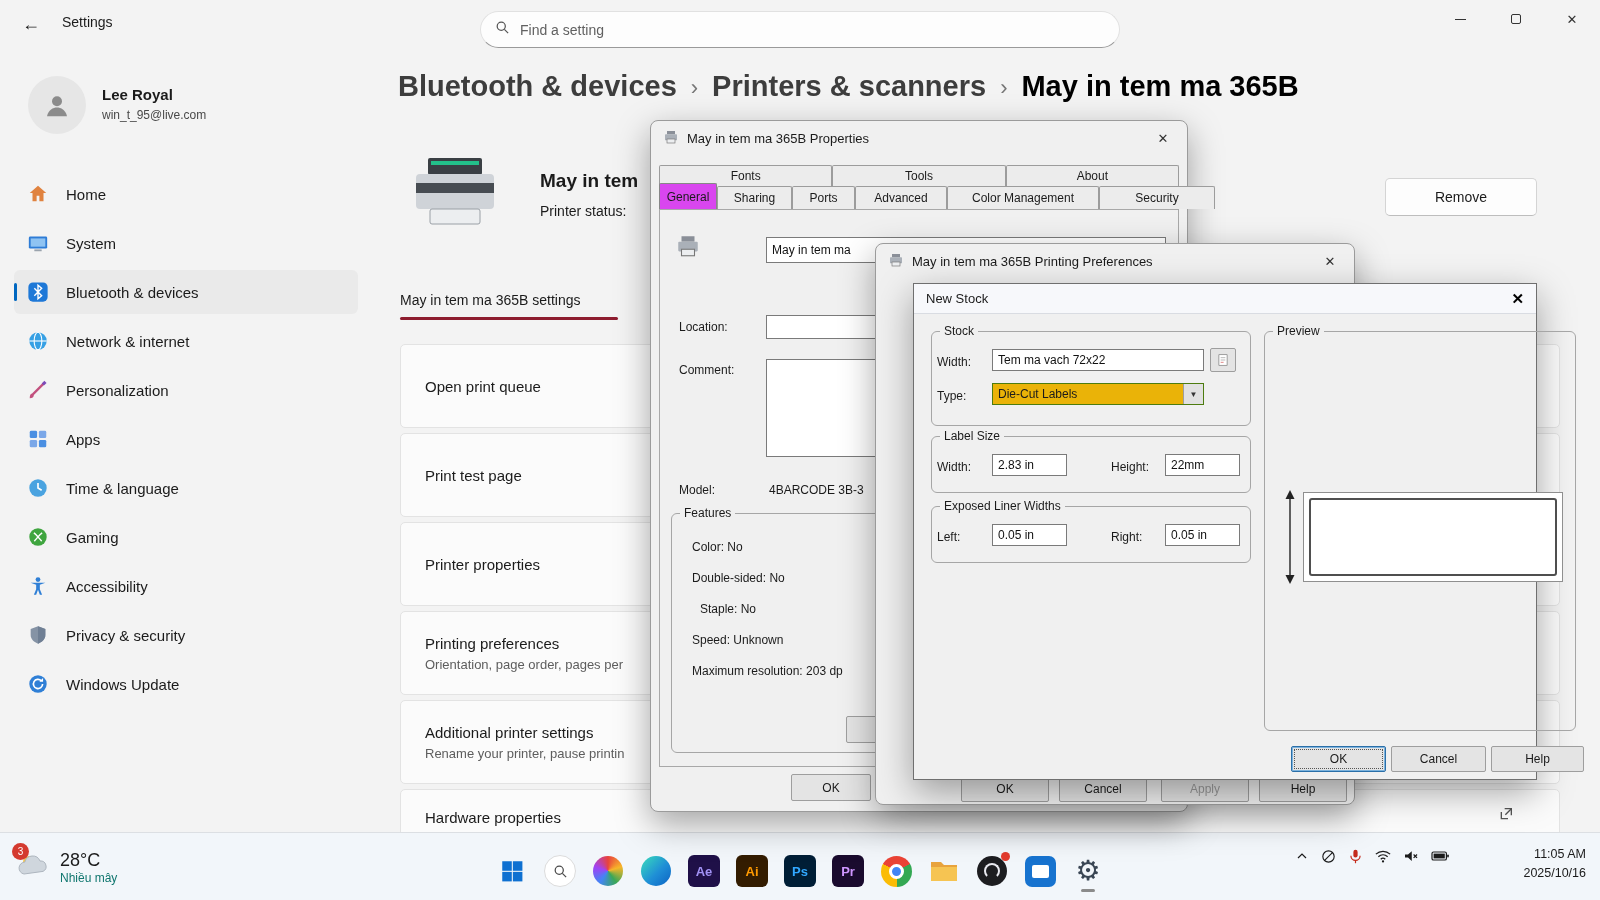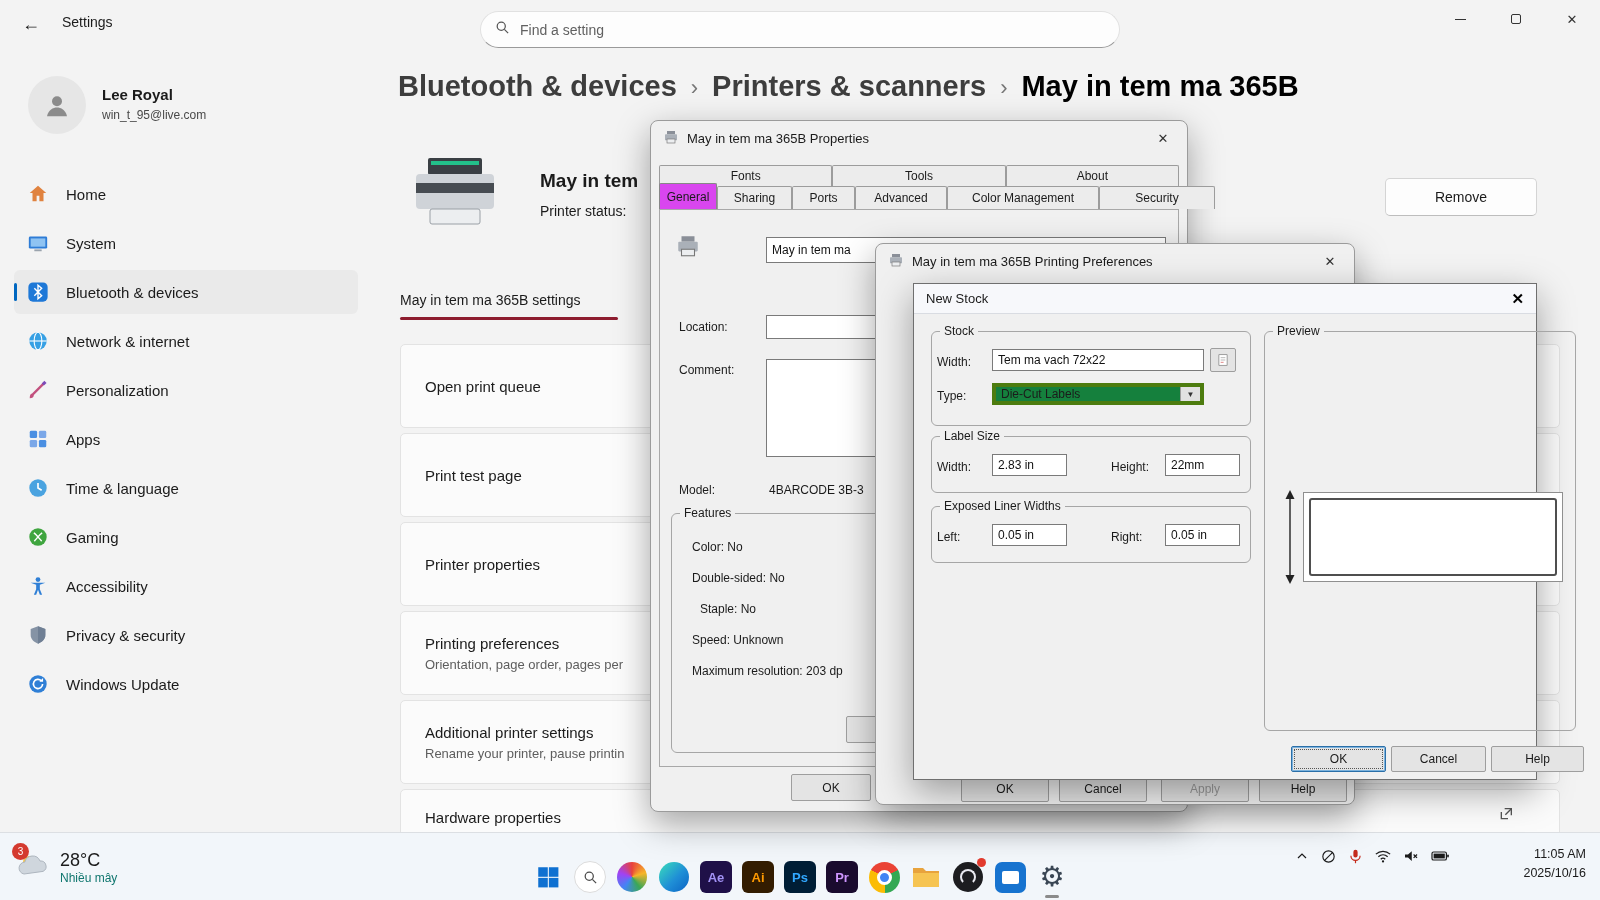--- a/index.html
+++ b/index.html
@@ -61,33 +61,33 @@
 
   
   .tabrow{position:absolute;display:flex}
   .ptab{border:1px solid #9c9c9c;border-bottom:none;background:#ececec;display:flex;align-items:center;justify-content:center;font-size:12px;border-radius:2px 2px 0 0;white-space:nowrap}
   .ptab.active{background:#d946ef;z-index:3;height:26px;margin-top:-3px;border-color:#878787}
   .tab-page{position:absolute;left:8px;right:8px;border:1px solid #a8a8a8;background:#f0f0f0}
 
   
   .ns-title{height:30px;background:#f7f8fb;border-bottom:1px solid #d9dce2;display:flex;align-items:center;padding:0 12px;font-size:13px}
   .ns-close{margin-left:auto;font-size:15px;font-weight:bold;color:#000;width:26px;text-align:right}
-  .combo{position:absolute;background:#15803d;border:4px solid #4d7c0f;display:flex;align-items:center}
+  .combo{position:absolute;background:#eab308;border:1px solid #4d7c0f;display:flex;align-items:center}
   .combo .cval{flex:1;font-size:12px;padding:0 5px;white-space:nowrap;overflow:hidden}
   .combo .cbtnarrow{width:20px;align-self:stretch;background:#e1e1e1;border-left:1px solid #9e9e9e;display:flex;align-items:center;justify-content:center;font-size:8px;color:#333}
   .preview-rect{position:absolute;border:1px solid #8f8f8f;background:#fff}
   .preview-rect .inner{position:absolute;inset:5px;border:2px solid #4f4f4f;border-radius:3px;background:#fff}
 
   
   .taskbar{position:absolute;left:0;bottom:0;width:1600px;height:68px;background:#f2f6fa;border-top:1px solid #dcdfe3}
   .weather{position:absolute;left:8px;top:8px;display:flex;align-items:center;gap:8px;height:52px;padding:0 8px;border-radius:6px}
   .wbadge{position:absolute;left:4px;top:2px;width:17px;height:17px;border-radius:50%;background:#d43a2f;color:#fff;font-size:10px;display:flex;align-items:center;justify-content:center;z-index:2}
   .wtemp{font-size:18px}
   .wdesc{font-size:12px;color:#0f766e}
-  .tb-center{position:absolute;left:50%;transform:translateX(-50%);top:22px;display:flex;}
+  .tb-center{position:absolute;left:50%;transform:translateX(-50%);top:16px;display:flex;gap:6px}
   .tb-ic{width:42px;height:44px;border-radius:6px;display:flex;align-items:center;justify-content:center;position:relative}
   .adobe{width:32px;height:32px;border-radius:6px;display:flex;align-items:center;justify-content:center;font-weight:bold;font-size:13px}
   .circle{border-radius:50%}
   .chrome{width:31px;height:31px;border-radius:50%;background:conic-gradient(from -60deg,#ea4335 0 120deg,#34a853 120deg 240deg,#fbbc05 240deg 360deg);position:relative}
   .chrome .chrome-in{position:absolute;inset:8px;border-radius:50%;background:#4285f4;border:3px solid #fff}
   .run-dot{position:absolute;bottom:1px;left:50%;transform:translateX(-50%);width:14px;height:3px;border-radius:2px;background:#8b8b8b}
   .tray{position:absolute;right:150px;top:14px;display:flex;align-items:center;gap:10px}
   .clock{position:absolute;right:14px;top:12px;text-align:right;font-size:12.5px;line-height:1.55}
 </style>
 </head>

